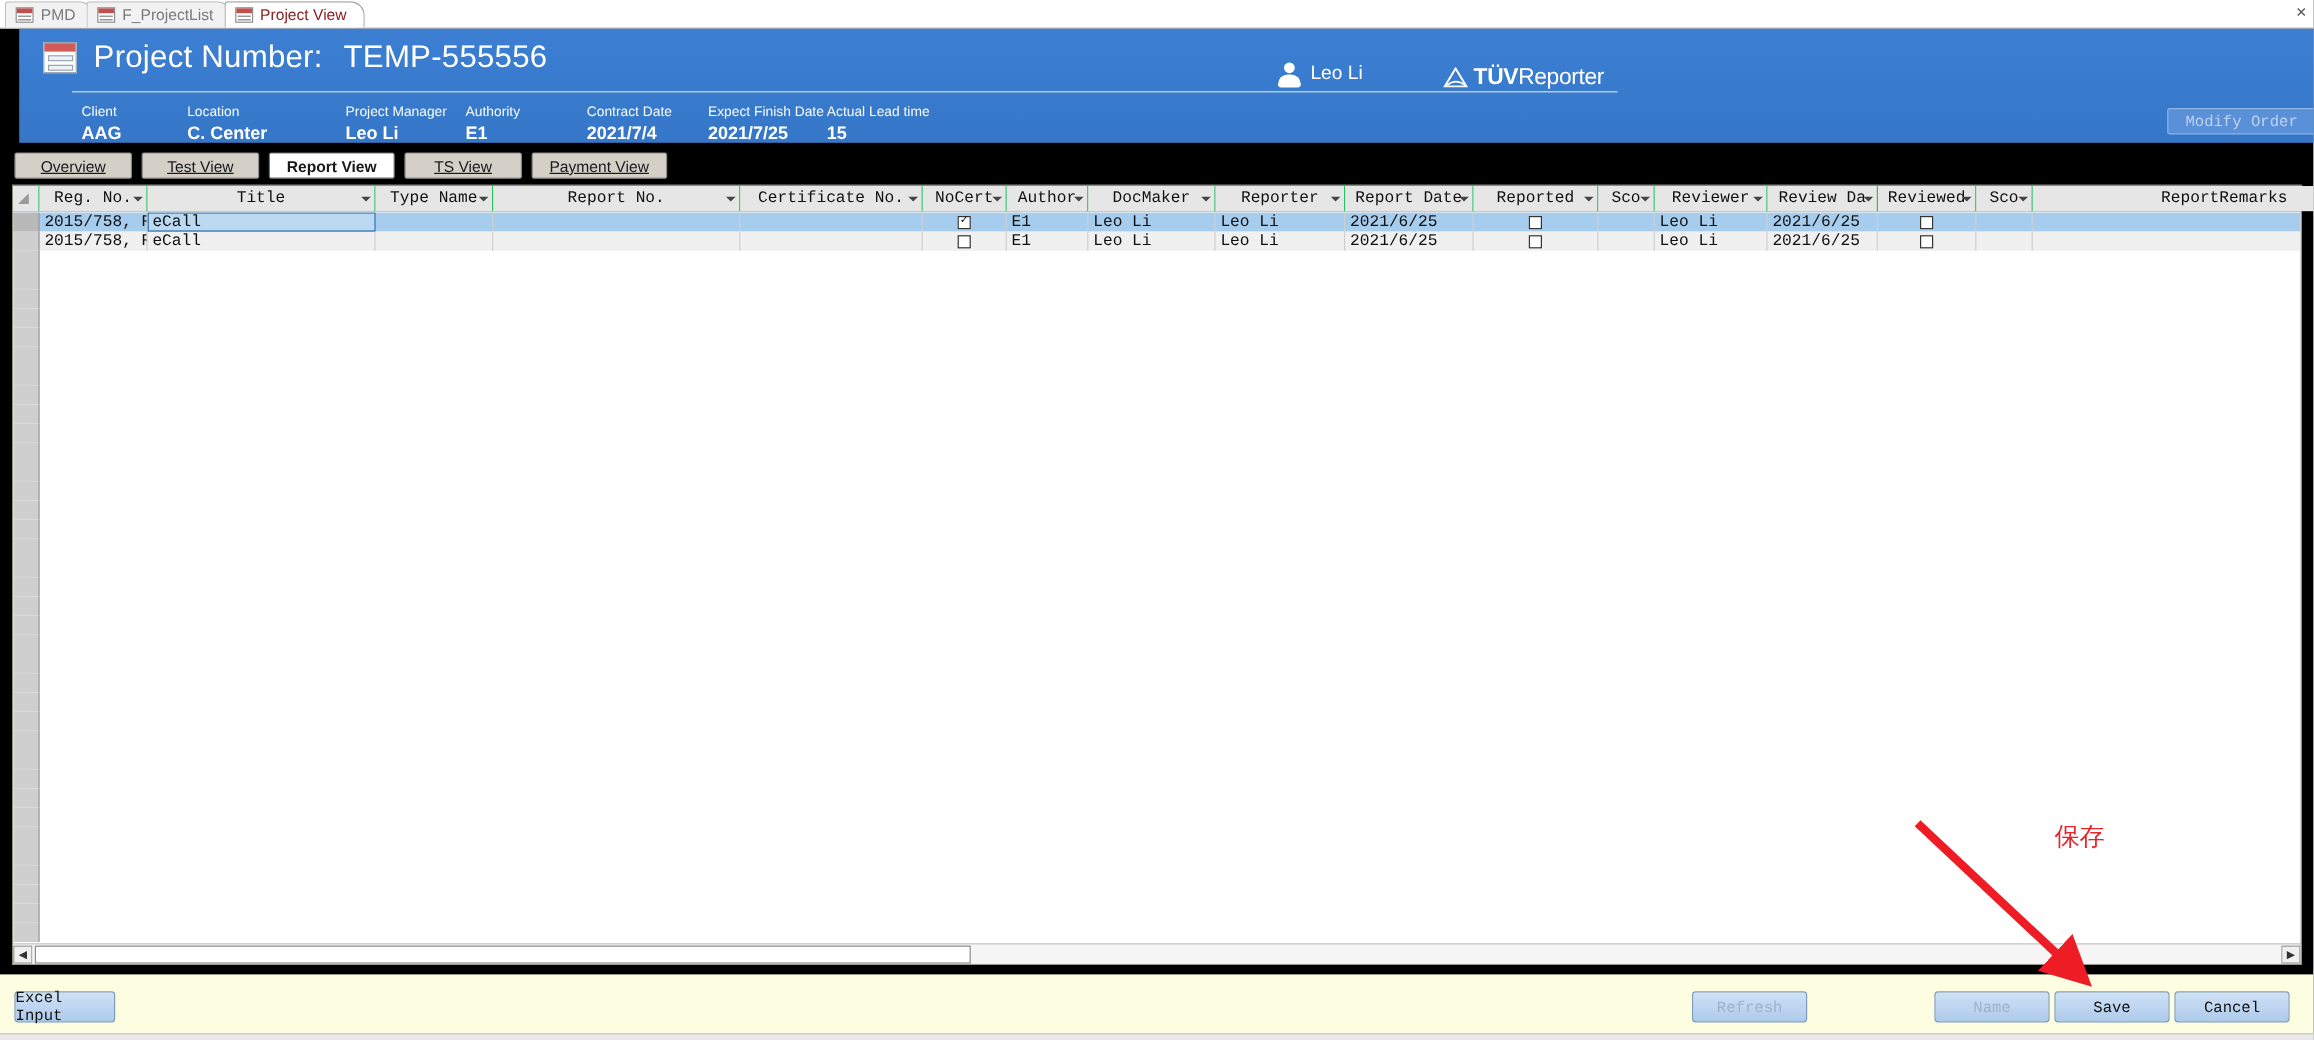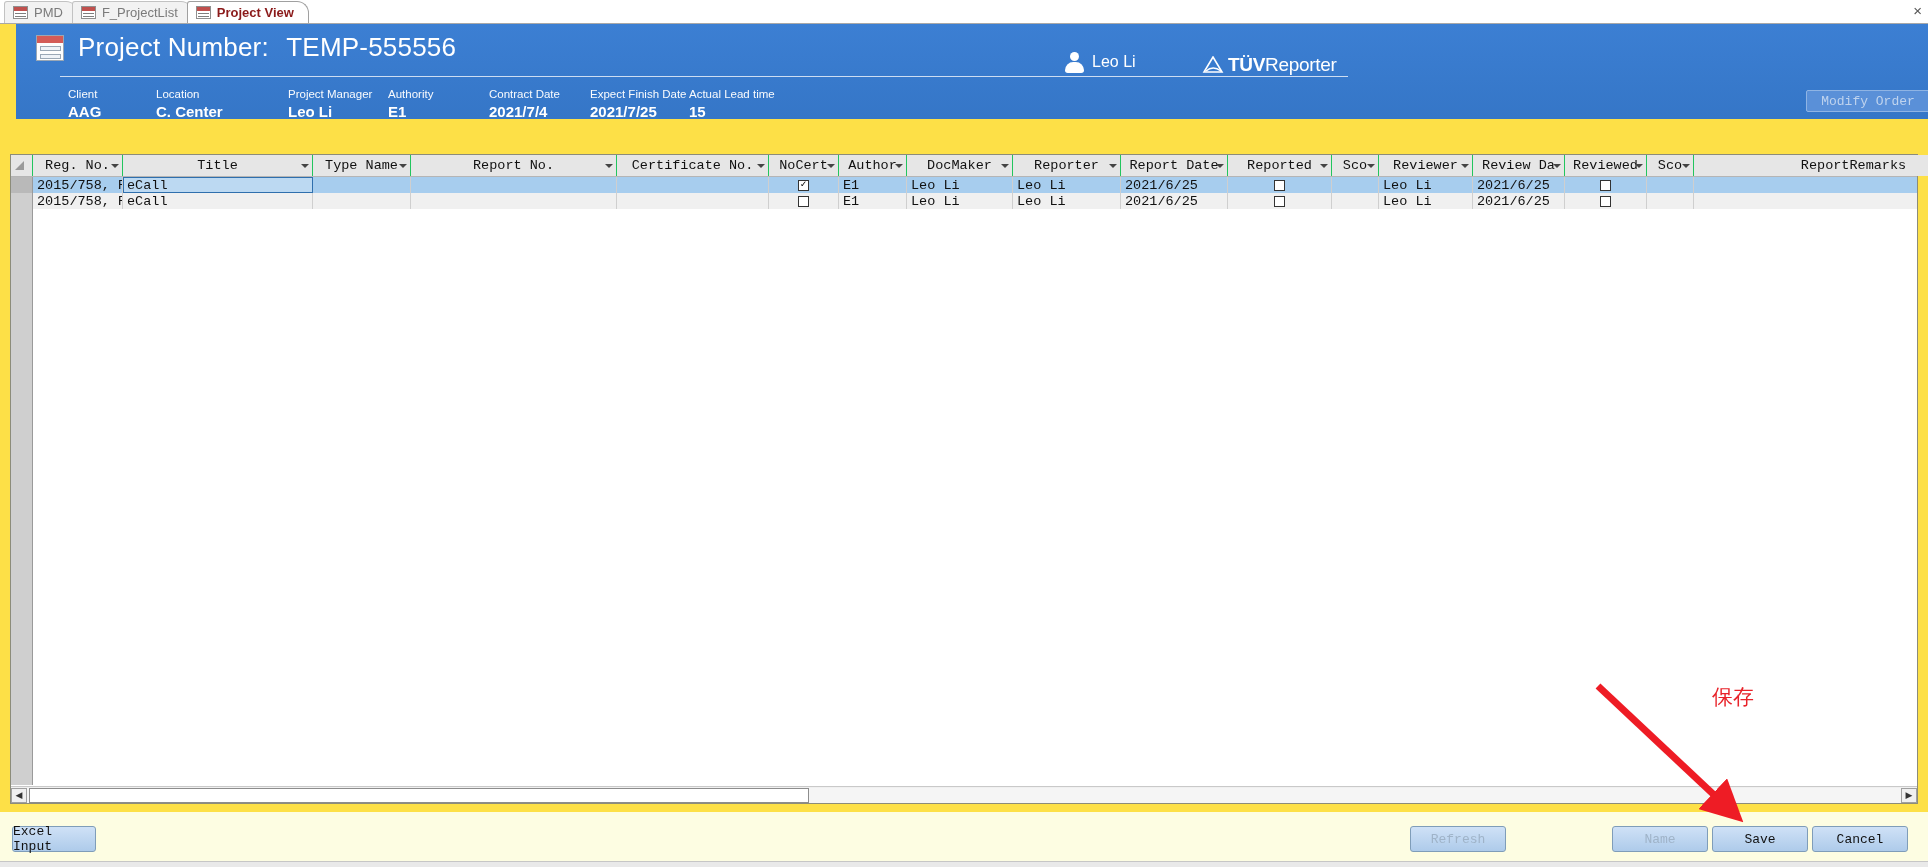--- a/index.html
+++ b/index.html
@@ -3,39 +3,39 @@
 <meta charset="utf-8">
 <style>
   * { box-sizing: border-box; }
   html, body {
     margin: 0; padding: 0;
     width: 1928px; height: 867px;
     overflow: hidden;
     background: #ffffff;
     font-family: "Liberation Sans", sans-serif;
   }
-  #app { position: relative; width: 1928px; height: 867px; background:#fde047; }
+  #app { position: relative; width: 1928px; height: 867px; background:#000000; }
 
   
   .tabbar {
     position: absolute; left:0; top:0; width:1928px; height:24px;
     background:#ffffff; border-bottom:1px solid #a8a8a8;
     display:flex; align-items:flex-end; padding-left:4px;
   }
   .doctab {
     display:flex; align-items:center; gap:6px;
     height:22px; padding:0 14px 0 8px;
     font-size:13px; color:#7a7a7a;
     background:#f2f2f2;
     border:1px solid #c2c2c2; border-bottom:none;
     border-radius:3px 12px 0 0;
     margin-right:-6px; position:relative;
   }
   .doctab.active {
-    background:#ffffff; color:#8b1a1a; font-weight:bold; z-index:5;
+    background:#ffffff; color:#8b1a1a; font-weight:normal; z-index:5;
     border-color:#a0a0a0;
   }
   .minitable-icon {
     width:15px; height:13px; border:1px solid #8f8f8f; background:#fff;
     display:inline-block; position:relative; flex:none;
   }
   .minitable-icon::before{
     content:""; position:absolute; left:0; top:0; width:100%; height:4px;
     background:#c0504d;
   }
@@ -267,20 +267,27 @@
       </div>
       <div class="metacell" style="left:673px; top:6px;">
         <div class="lbl">Actual Lead time</div>
         <div class="val">15</div>
       </div>
     </div>
 
     <div class="modifyorder">Modify Order</div>
   </div>
 
+  <div class="viewtabs">
+    <div class="vtab">Overview</div>
+    <div class="vtab">Test View</div>
+    <div class="vtab active">Report View</div>
+    <div class="vtab">TS View</div>
+    <div class="vtab">Payment View</div>
+  </div>
 
   <div class="gridwrap">
     <div class="ghead" id="grid-head">
         <div class="gh selall" style="width: 22px; flex: 0 0 22px;">
           <i class="tri"></i>
         </div>
         <div class="gh" style="width: 90px; flex: 0 0 90px;">
           <span>Reg. No.</span>
           <i class="caret"></i>
         </div>

